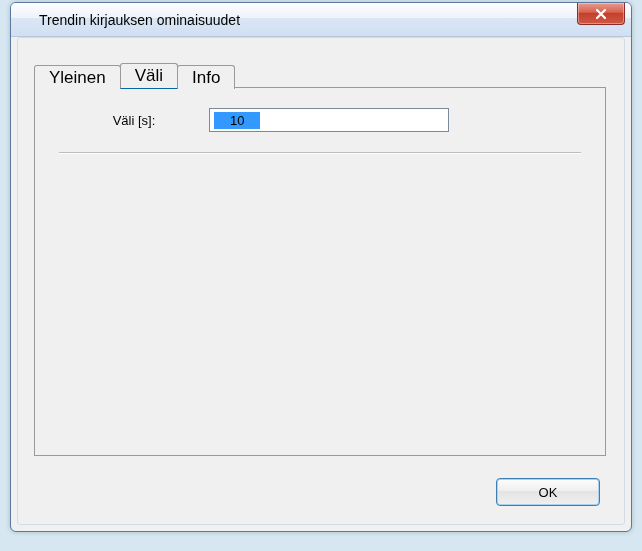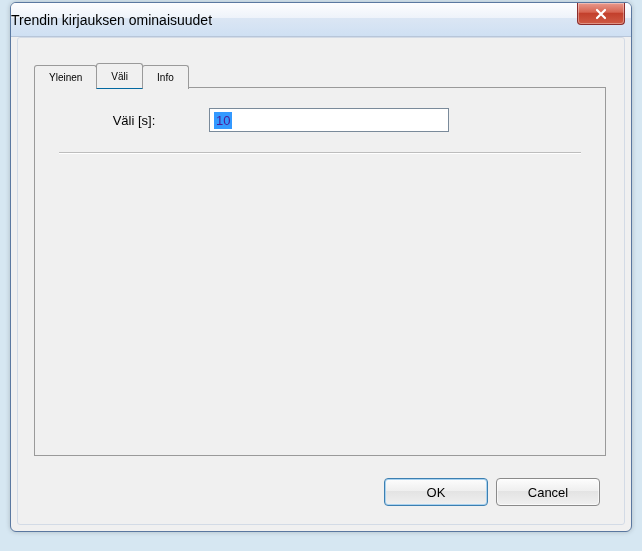--- a/index.html
+++ b/index.html
@@ -27,21 +27,21 @@
     background: #f0f0f0;
     box-shadow: 0 0 5px rgba(0,0,0,.2);
   }
   .titlebar {
     height: 34px;
     background: linear-gradient(to bottom,
       #fdfdfe 0%, #eef3fa 45%, #dbe6f4 46%, #cfe0f3 100%);
     border-bottom: 1px solid #b8c6d9;
     display: flex;
     align-items: center;
-    padding: 0 0 0 0;
+    padding: 0 0 0 28px;
     position: relative;
   }
   .titlebar .title {
     font-size: 14px;
     color: #000;
   }
   .close-btn {
     position: absolute;
     right: 6px; top: 0px;
     width: 48px; height: 22px;
@@ -79,21 +79,21 @@
     height: 24px;
     padding: 0 14px;
     display: flex;
     align-items: center;
     border: 1px solid #9a9a9a;
     border-bottom: none;
     background: #f0f0f0;
     margin-right: 0px;
     border-top-left-radius: 3px;
     border-top-right-radius: 3px;
-    font-size: 10px;
+    font-size: 17px;
     position: relative;
     top: 1px;
   }
   .tab + .tab { margin-left: -1px; }
   .tab.active {
     height: 26px;
     background: #f0f0f0;
     z-index: 3;
     top: 0;
     border-bottom: 1px solid #0369a1;
@@ -184,31 +184,28 @@
           </div>
           <div class="tab">
             <span>Info</span>
           </div>
         </div>
 
         <div class="tabpanel">
           <div class="form-row">
             <span class="label">Väli [s]:</span>
             <div class="text-input-wrap">
-              <span class="sel" style="background:#3399ff;color:#4c1d95;padding:0 2px;">10</span>
+              <span class="sel" style="background:#3399ff;color:#000000;padding:0 16px;">10</span>
             </div>
           </div>
           <hr class="hr">
         </div>
       </div>
 
       <div class="button-row">
         <div class="btn default">
           <span>OK</span>
         </div>
-        <div class="btn">
-          <span>Cancel</span>
-        </div>
       </div>
 
     </div>
   </div>
 </div>
 
 </body></html>

